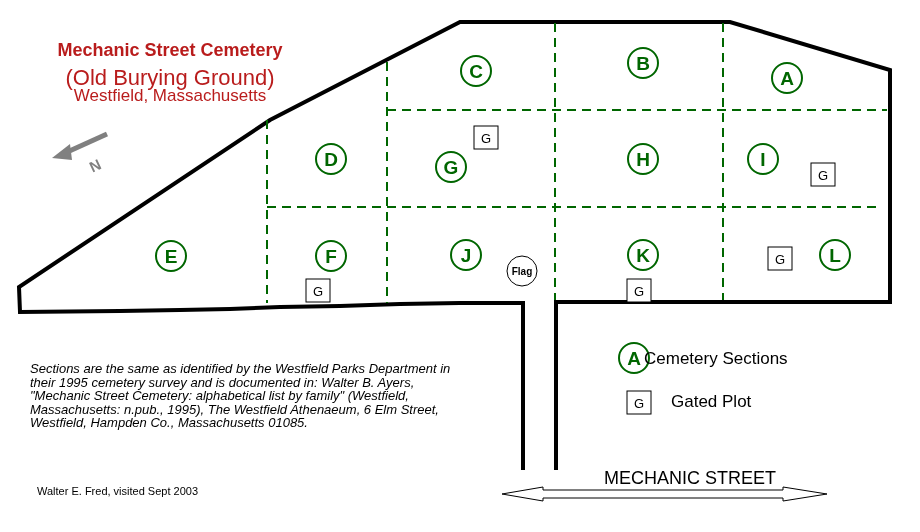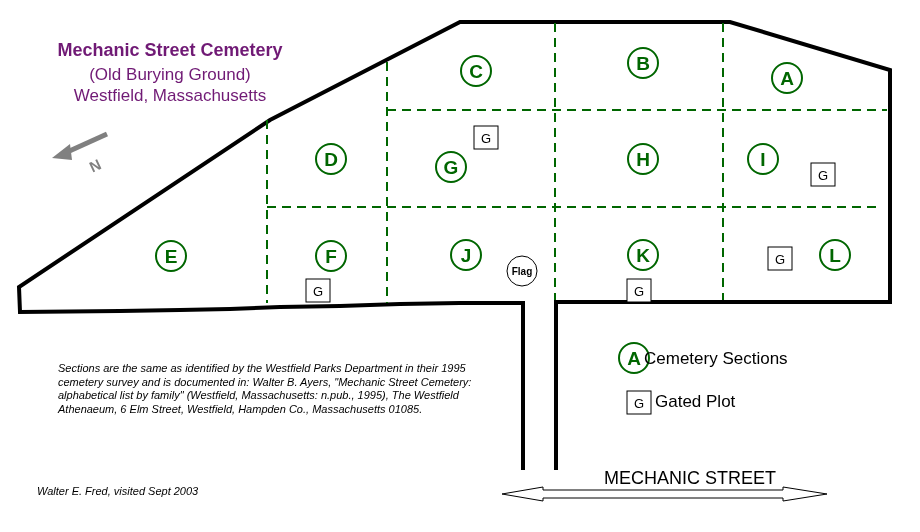--- a/index.html
+++ b/index.html
@@ -1,30 +1,30 @@
 <!DOCTYPE html>
 <html><head>
   <meta charset="utf-8">
   <style>
     html, body { margin: 0; padding: 0; background: #ffffff; }
     body { width: 920px; height: 532px; position: relative; overflow: hidden;
            font-family: "Liberation Sans", sans-serif; }
     #map { position: absolute; left: 0; top: 0; }
-    .title { position: absolute; left: 0; width: 340px; text-align: center; color: #701a75; }
+    .title { position: absolute; left: 0; width: 340px; text-align: center; color: #b91c1c; }
     #title-main { top: 40px; font-weight: bold; font-size: 18px; }
-    #title-sub1 { top: 65px; font-size: 17px; }
+    #title-sub1 { top: 65px; font-size: 22px; }
     #title-sub2 { top: 86px; font-size: 17px; }
     .note { position: absolute; left: 30px; top: 362px; width: 430px;
-            font-style: italic; font-size: 11px; line-height: 13.5px; color: #000; margin-left: 28px; }
-    .credit { position: absolute; left: 37px; top: 485px; font-style: italic;
+            font-style: italic; font-size: 13px; line-height: 13.5px; color: #000; }
+    .credit { position: absolute; left: 37px; top: 485px; 
               font-size: 11px; color: #000; }
     .street-label { position: absolute; left: 604px; top: 468px; font-size: 18px; color: #000; }
     .legend-label { position: absolute; font-size: 17px; color: #000; }
     #legend-sections-label { left: 644px; top: 349px; }
-    #legend-gated-label { left: 655px; top: 392px; }
+    #legend-gated-label { left: 671px; top: 392px; }
   </style>
 </head>
 <body>
 
 <svg id="map" width="920" height="532" viewBox="0 0 920 532">
 
   <polyline points="523,470 523,303 460,303 400,304 340,306 280,307 230,309 180,310 120,311 20,312 19,287 270,120 460,22 730,22 890,70 890,302 556,302 556,470" fill="none" stroke="#000" stroke-width="4" stroke-linejoin="miter"></polyline>
 
   <g stroke="#006600" stroke-width="2" stroke-dasharray="9,6" fill="none">
     <line x1="267" y1="120" x2="267" y2="303"></line>

